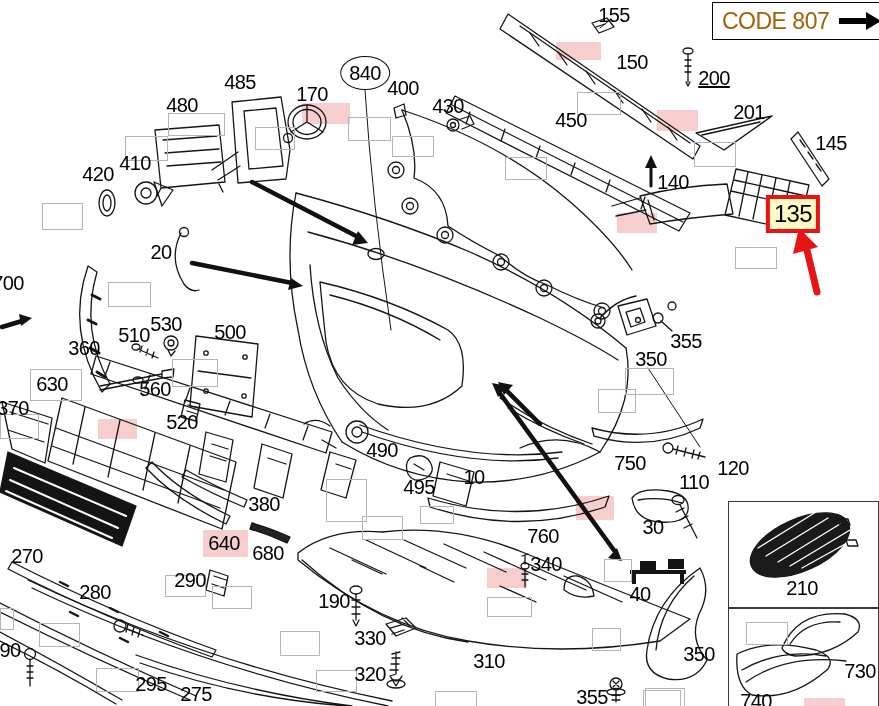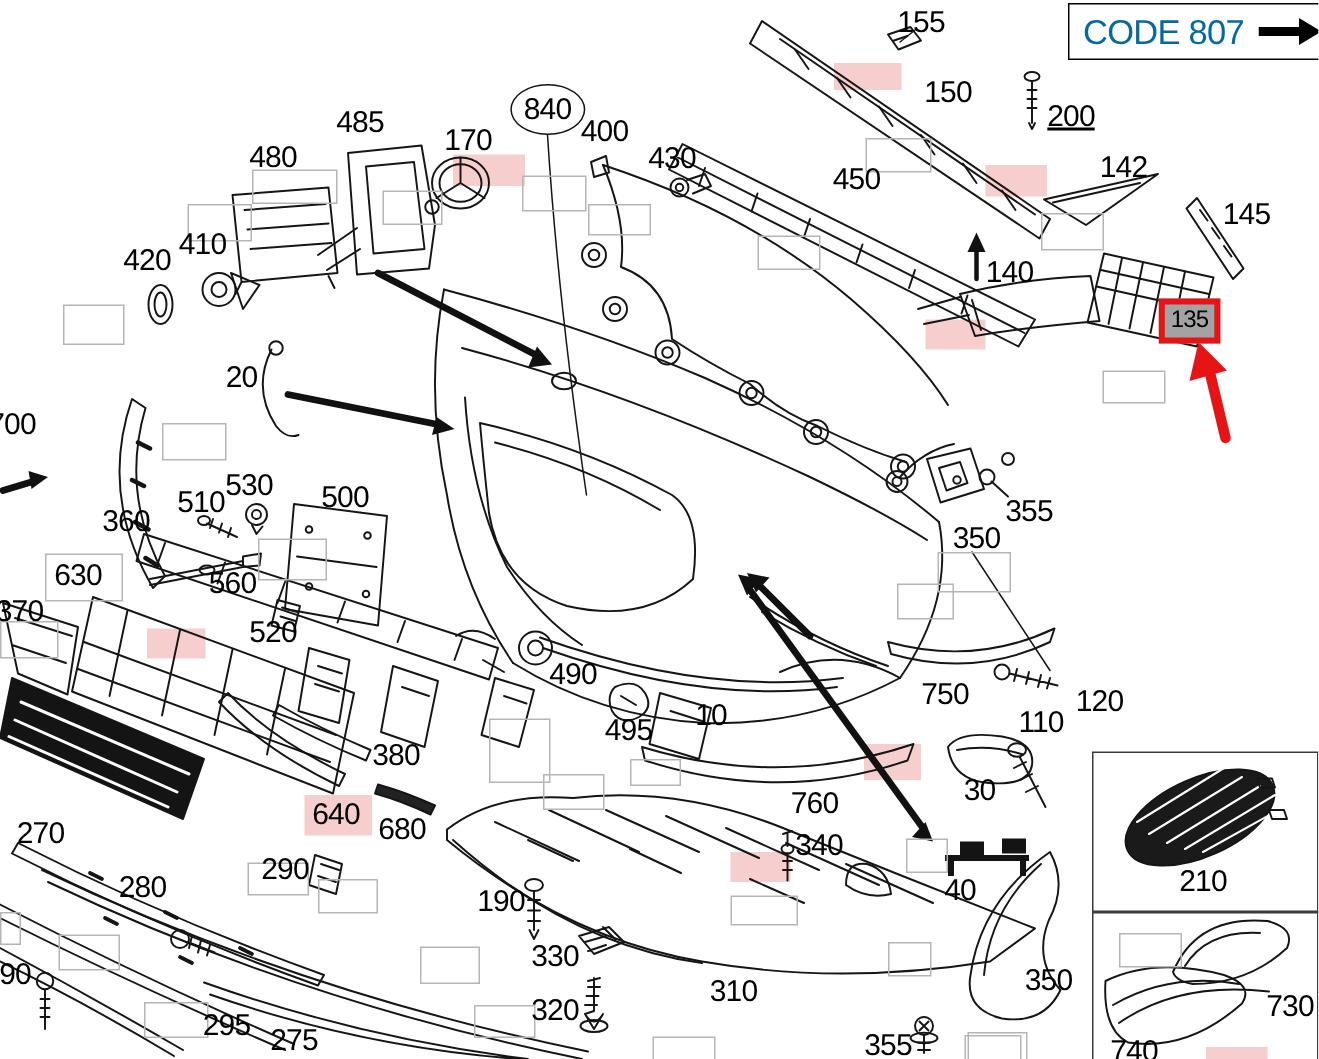--- a/index.html
+++ b/index.html
@@ -2,33 +2,33 @@
 <html><head>
 <meta charset="utf-8">
 <style>
   html,body{margin:0;padding:0;background:#fff;}
   #stage{position:relative;width:879px;height:706px;background:#fff;overflow:hidden;
          font-family:"Liberation Sans",sans-serif;}
   
   .lbl{position:absolute;transform:translate(-50%,-50%);font:20px/1 "Liberation Sans",sans-serif;
        color:#000;letter-spacing:-0.6px;white-space:nowrap;z-index:30;}
   .lbl.circled{border:1.7px solid #111;border-radius:50%;padding:6px 8px;}
-  .lbl.selected{border:4px solid #e61414;padding:3px 4px;background:#a3a3a3;font-size:16px;}
+  .lbl.selected{border:4px solid #e61414;padding:3px 4px;background:#fef9c3;font-size:24px;}
   .lbl.tinted{color:#000000;}
   
   .ebox{position:absolute;border:1px solid #b5b5b5;z-index:25;}
   
   .hl{position:absolute;background:#f6cece;z-index:5;}
   
   .panel{position:absolute;border:1.6px solid #3a3a3a;z-index:4;}
   #art{position:absolute;left:0;top:0;z-index:10;}
   
   #code-banner{position:absolute;left:712px;top:2px;width:172px;height:38px;border:1.7px solid #000;
     background:#fff;z-index:40;display:flex;align-items:center;gap:10px;padding-left:9px;box-sizing:border-box;}
-  #code-banner .txt{font:23px/1 "Liberation Sans",sans-serif;color:#0369a1;letter-spacing:-0.5px;}
+  #code-banner .txt{font:23px/1 "Liberation Sans",sans-serif;color:#a16207;letter-spacing:-0.5px;}
 </style>
 </head>
 <body>
 
 <div id="stage">
 
   <div id="hl-layer">
       <div class="hl" style="left: 556px; top: 42px; width: 45px; height: 18px;"></div>
       <div class="hl" style="left: 302px; top: 103px; width: 48px; height: 21px;"></div>
       <div class="hl" style="left: 657px; top: 110px; width: 41px; height: 21px;"></div>
@@ -380,21 +380,21 @@
       <div class="ebox" style="left: 487px; top: 597px; width: 43px; height: 18px;"></div>
       <div class="ebox" style="left: 604px; top: 559px; width: 26px; height: 21px;"></div>
       <div class="ebox" style="left: 746px; top: 622px; width: 40px; height: 21px;"></div>
       <div class="ebox" style="left: 645px; top: 688px; width: 38px; height: 18px;"></div>
     </div>
   <div id="labels-layer">
       <div class="lbl" style="left: 614px; top: 15px;">155</div>
       <div class="lbl" style="left: 632px; top: 62px;">150</div>
       <div class="lbl" style="left: 714px; top: 78px; text-decoration: underline;">200</div>
       <div class="lbl" style="left: 571px; top: 120px;">450</div>
-      <div class="lbl" style="left: 749px; top: 112px;">142</div>
+      <div class="lbl" style="left: 749px; top: 112px;">201</div>
       <div class="lbl" style="left: 831px; top: 143px;">145</div>
       <div class="lbl" style="left: 673px; top: 182px;">140</div>
       <div class="lbl selected" style="left: 793px; top: 214px;">135</div>
       <div class="lbl" style="left: 240px; top: 82px;">485</div>
       <div class="lbl" style="left: 182px; top: 105px;">480</div>
       <div class="lbl" style="left: 312px; top: 94px;">170</div>
       <div class="lbl circled" style="left: 365px; top: 73px;">840</div>
       <div class="lbl" style="left: 403px; top: 88px;">400</div>
       <div class="lbl" style="left: 448px; top: 106px;">430</div>
       <div class="lbl" style="left: 135px; top: 163px;">410</div>

